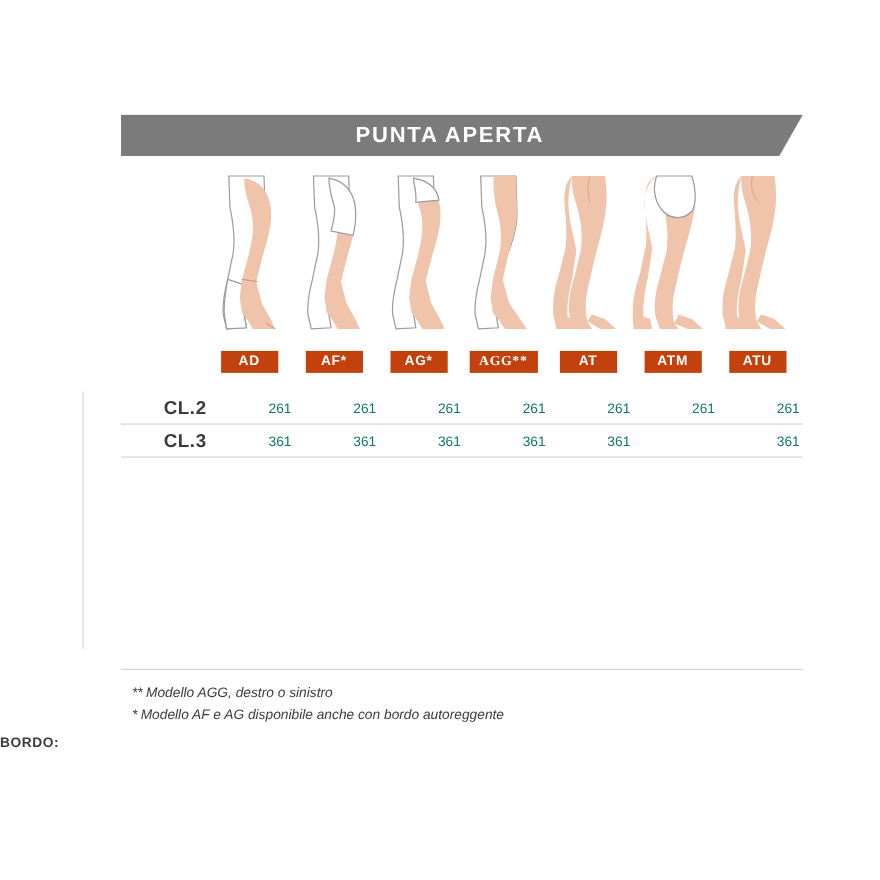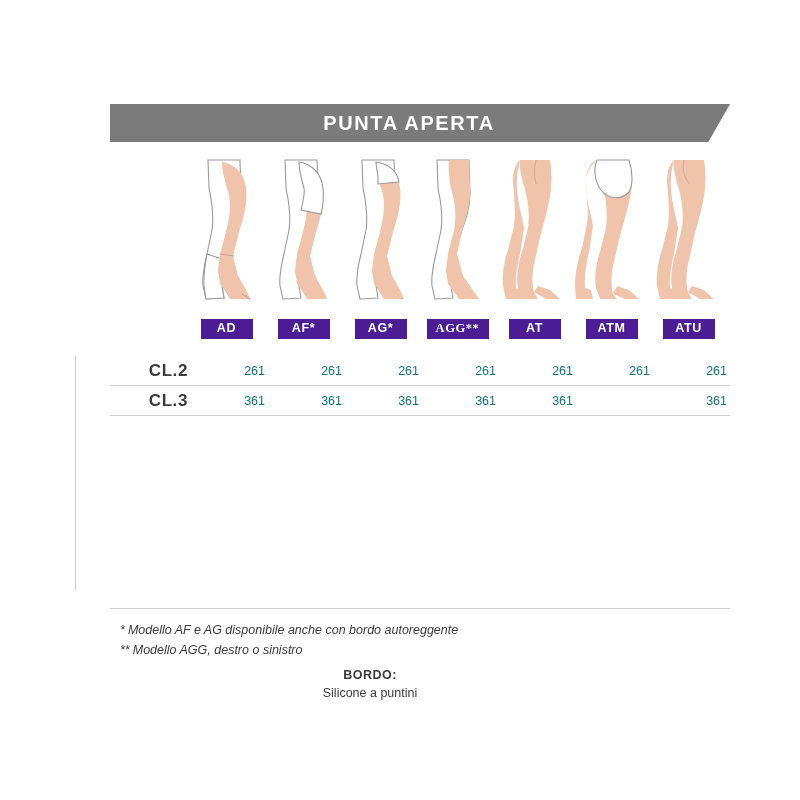--- a/index.html
+++ b/index.html
@@ -83,21 +83,21 @@
     height: 22px;
     display: flex;
   }
   .code-cell {
     width: 77px;
     display: flex;
     justify-content: center;
     align-items: center;
   }
   .code-chip {
-    background: #4c1d95;
+    background: #c2410c;
     color: #ffffff;
     font-size: 12.5px;
     font-weight: bold;
     letter-spacing: 0.6px;
     padding: 3px 0 4px 0;
     text-align: center;
     min-width: 52px;
     line-height: 1;
   }
   .code-chip.wide { min-width: 62px; font-family: Liberation Serif, serif; }
@@ -182,22 +182,21 @@
     line-height: 20px;
   }
   .note .star { margin-right: 3px; }
 
   
   .footer {
     position: absolute;
     left: 0;
     top: 666px;
     width: 696px;
-    text-align: center;
-    padding-left: 22px;
+    text-align: left;
   }
   .footer-title {
     font-size: 12.5px;
     font-weight: bold;
     letter-spacing: 0.5px;
     color: #3b3b3b;
     line-height: 18px;
   }
   .footer-sub {
     font-size: 12.5px;
@@ -345,25 +344,24 @@
       </div>
     </div>
 
 
   </div>
 
   <div class="hrule-bottom"></div>
 
   <div class="notes">
     <div class="note">
+      <span class="star">**</span><span>Modello AGG, destro o sinistro</span>
+    </div>
+    <div class="note">
       <span class="star">*</span><span>Modello AF e AG disponibile anche con bordo autoreggente</span>
-    </div>
-    <div class="note">
-      <span class="star">**</span><span>Modello AGG, destro o sinistro</span>
     </div>
   </div>
 
   <div class="footer">
     <div class="footer-title">BORDO:</div>
-    <div class="footer-sub">Silicone a puntini</div>
   </div>
 
 </div>
 
 </body></html>

